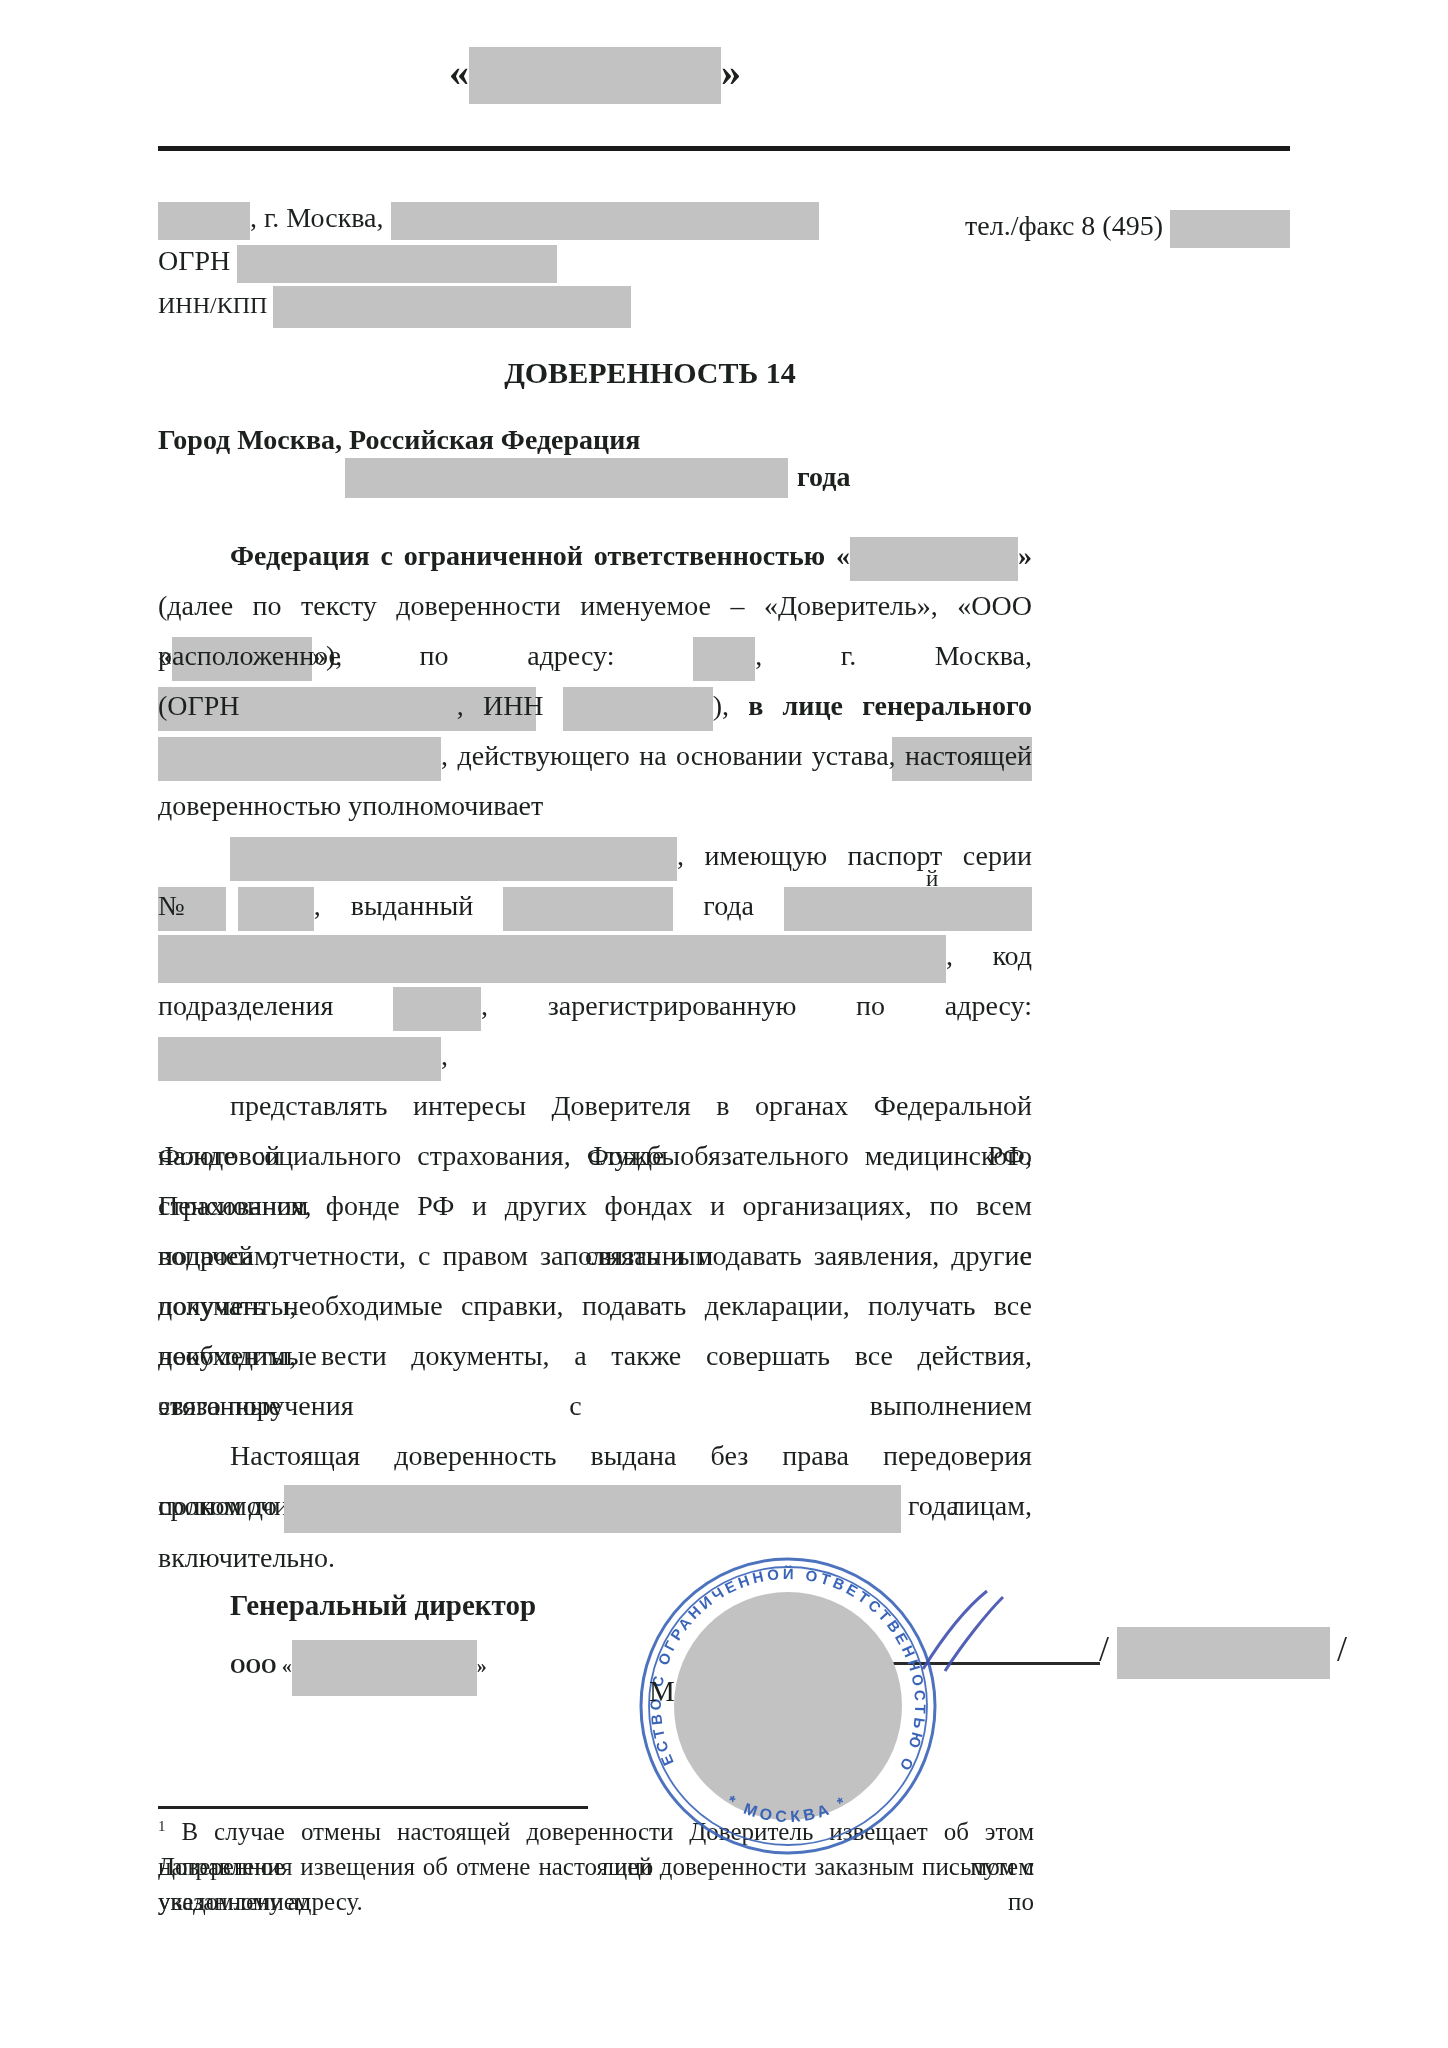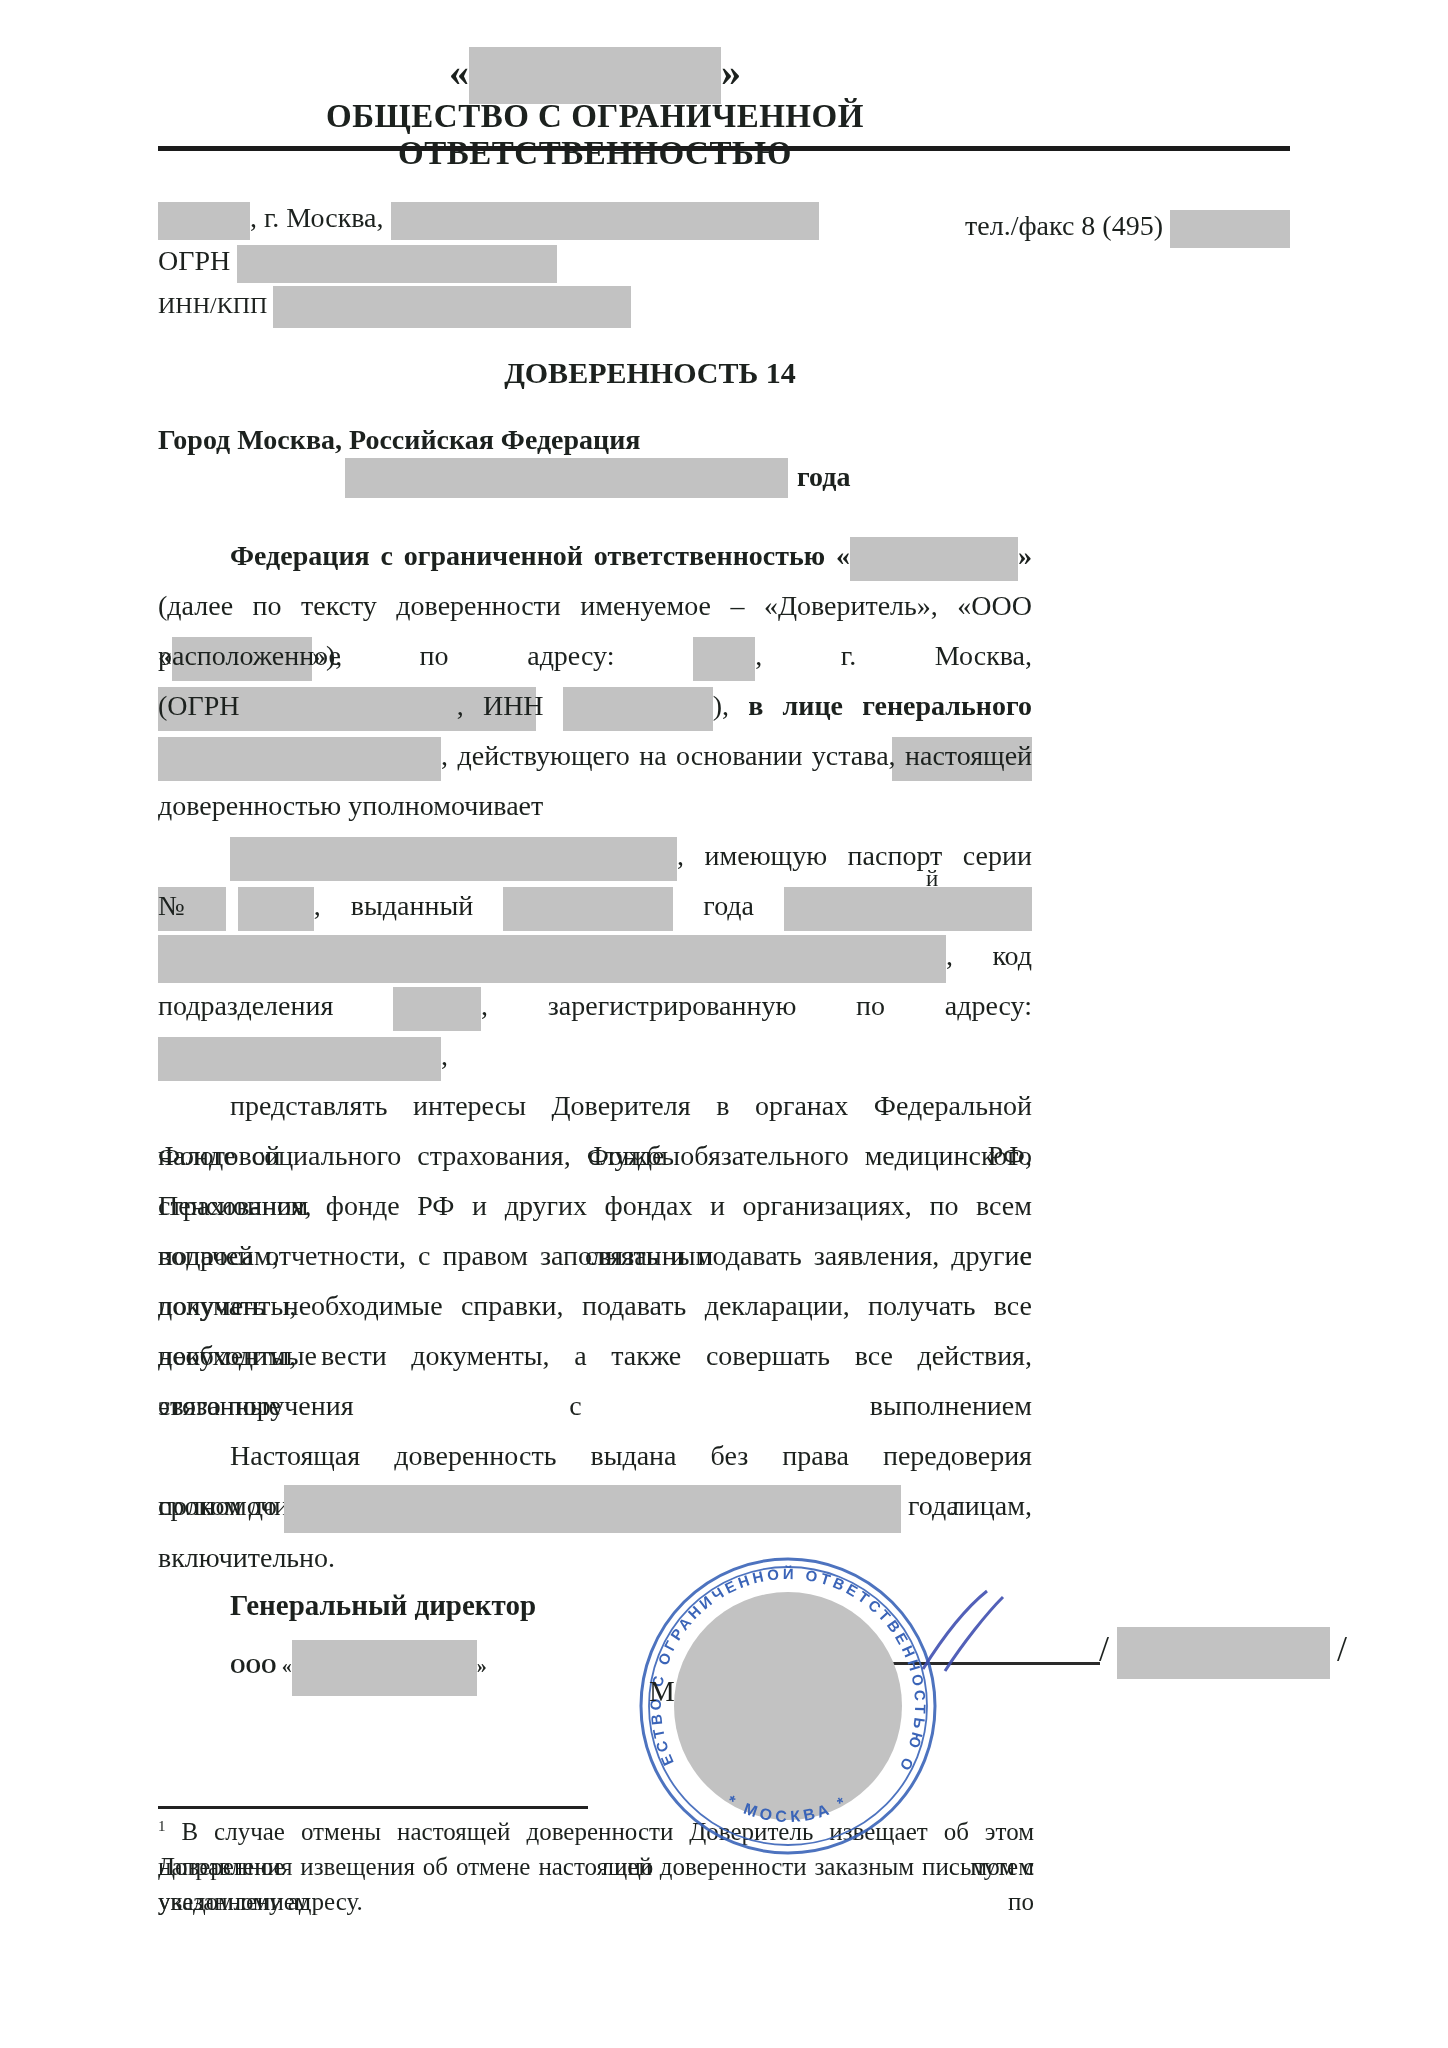--- a/index.html
+++ b/index.html
@@ -52,21 +52,20 @@
   .stamp-bottom{font-size:16px;letter-spacing:4px;fill:var(--stamp);font-weight:bold;font-family:"Liberation Sans",sans-serif}
 </style>
 </head>
 <body>
 
 <div class="page">
 
   <div class="abs quote-line">
     <span>«</span><span class="redact" style="width:252px;height:57px"></span><span>»</span>
   </div>
-  <div class="abs company-line">ОБЩЕСТВО С ОГРАНИЧЕННОЙ ОТВЕТСТВЕННОСТЬЮ</div>
   <div class="abs head-rule"></div>
 
   <div class="abs addr-row">
     <span class="redact" style="width:92px;height:38px"></span><span>, г. Москва,</span>
     <span class="redact" style="width:428px;height:38px"></span>
     <span class="addr-right"><span>тел./факс 8 (495)</span> <span class="redact" style="width:120px;height:38px"></span></span>
   </div>
   <div class="abs ogrn-row">
     <span>ОГРН</span>
     <span class="redact" style="width:320px;height:38px"></span>

